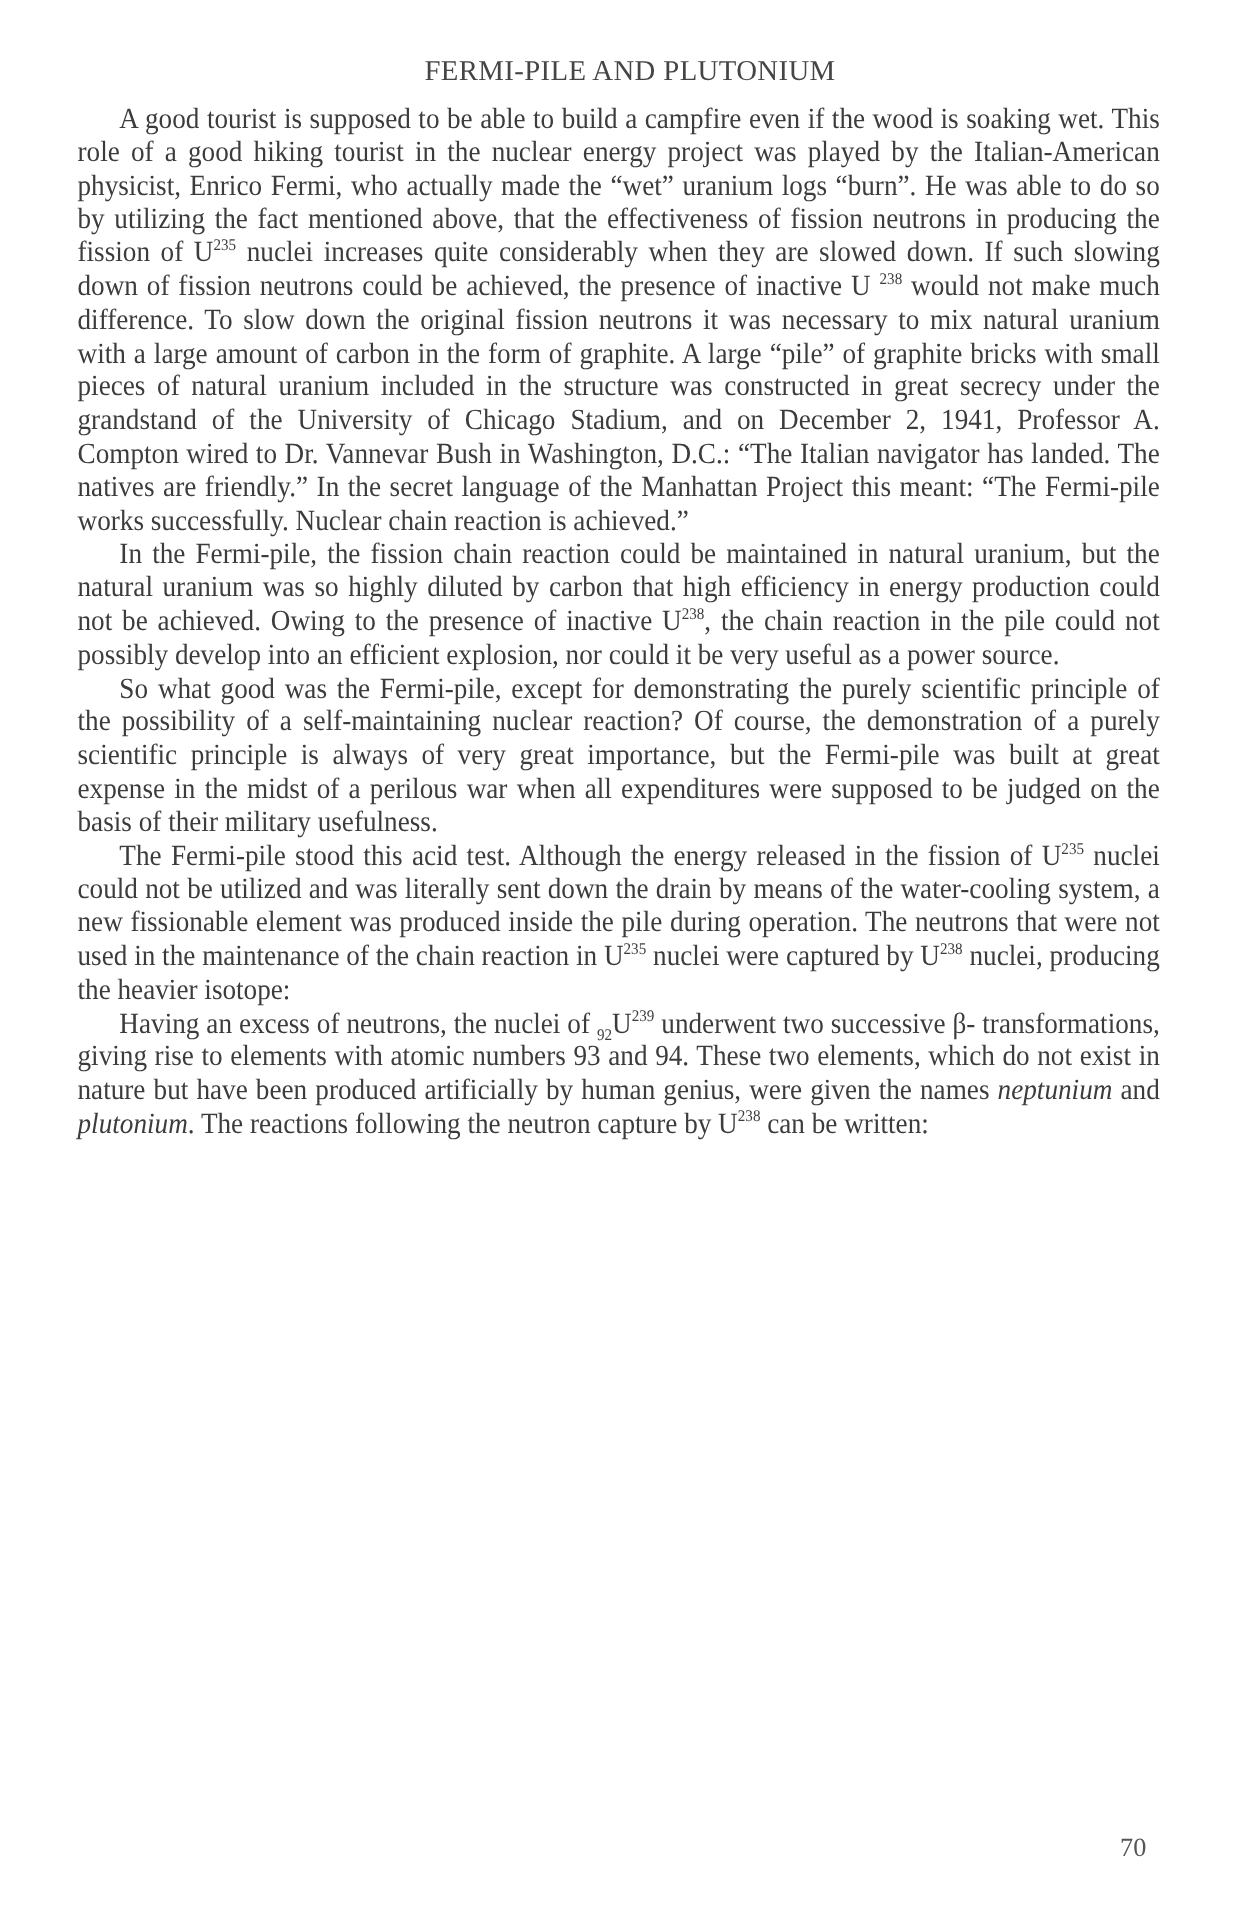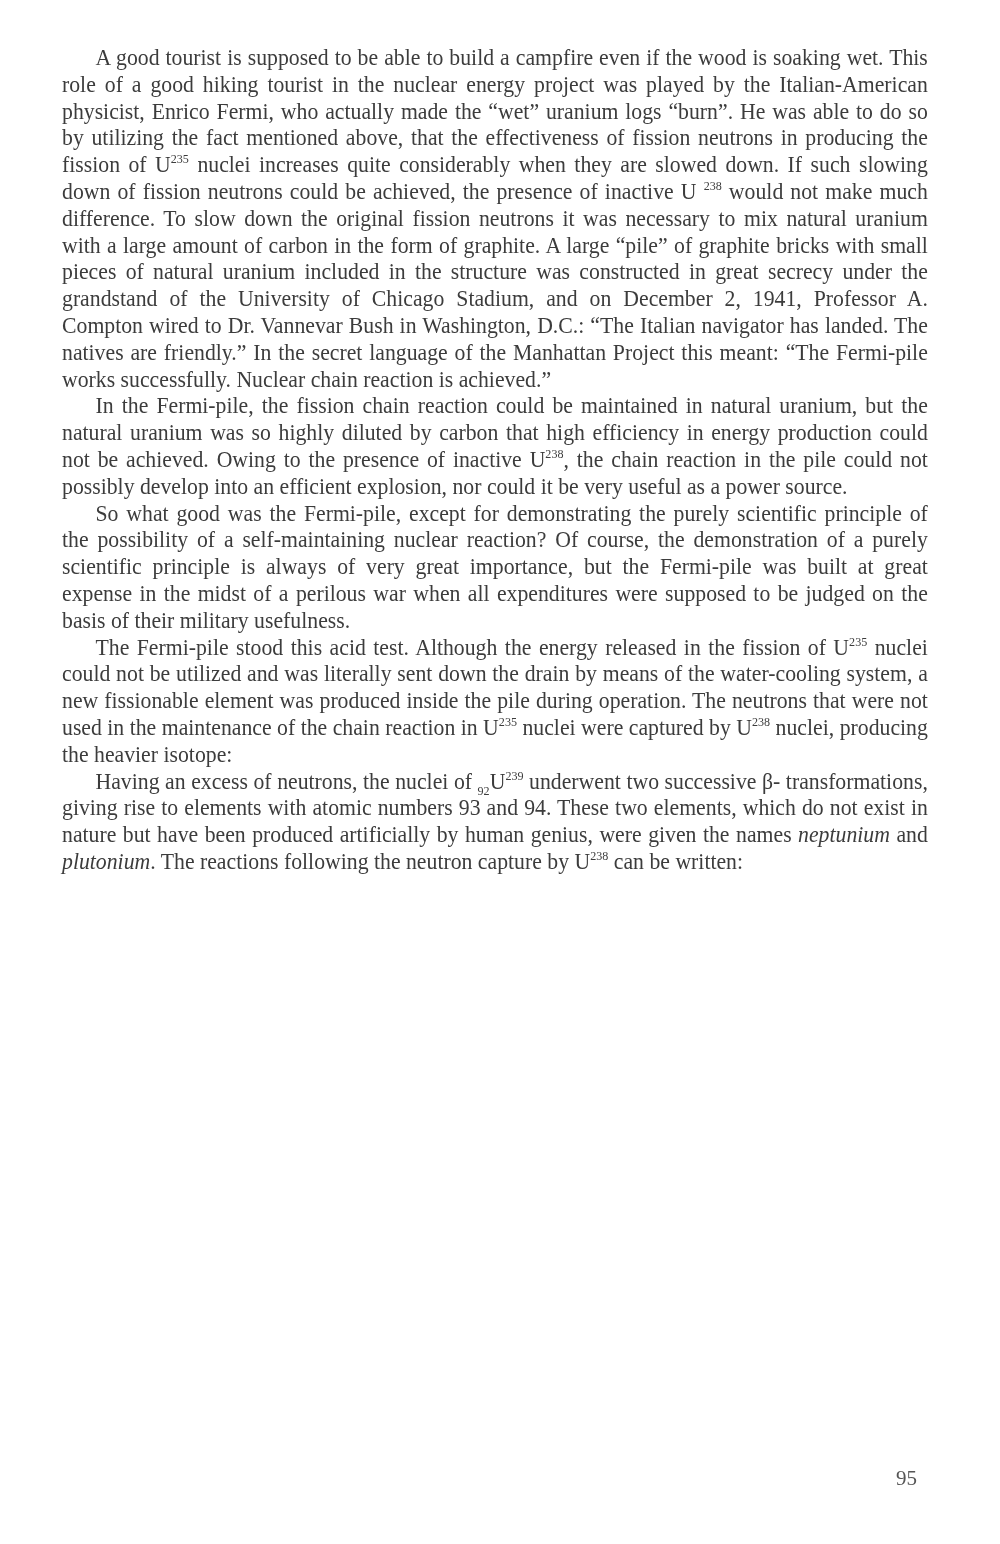--- a/index.html
+++ b/index.html
@@ -78,27 +78,28 @@
     left: 896px;
     top: 1466px;
     font-size: 21px;
     color: #555;
   }
 </style>
 </head>
 <body>
 
 <div class="page">
+  <h1 class="title">FERMI-PILE AND PLUTONIUM</h1>
 
   <div>
     <p class="para"><span>A good tourist is supposed to be able to build a campfire even if the wood is soaking wet. This role of a good hiking tourist in the nuclear energy project was played by the Italian-American physicist, Enrico Fermi, who actually made the “wet” uranium logs “burn”. He was able to do so by utilizing the fact mentioned above, that the effectiveness of fission neutrons in producing the fission of U</span><sup>235</sup><span> nuclei increases quite considerably when they are slowed down. If such slowing down of fission neutrons could be achieved, the presence of inactive U </span><sup>238</sup><span> would not make much difference. To slow down the original fission neutrons it was necessary to mix natural uranium with a large amount of carbon in the form of graphite. A large “pile” of graphite bricks with small pieces of natural uranium included in the structure was constructed in great secrecy under the grandstand of the University of Chicago Stadium, and on December 2, 1941, Professor A. Compton wired to Dr. Vannevar Bush in Washington, D.C.: “The Italian navigator has landed. The natives are friendly.” In the secret language of the Manhattan Project this meant: “The Fermi-pile works successfully. Nuclear chain reaction is achieved.”</span></p>
     <p class="para"><span>In the Fermi-pile, the fission chain reaction could be maintained in natural uranium, but the natural uranium was so highly diluted by carbon that high efficiency in energy production could not be achieved. Owing to the presence of inactive U</span><sup>238</sup><span>, the chain reaction in the pile could not possibly develop into an efficient explosion, nor could it be very useful as a power source.</span></p>
     <p class="para"><span>So what good was the Fermi-pile, except for demonstrating the purely scientific principle of the possibility of a self-maintaining nuclear reaction? Of course, the demonstration of a purely scientific principle is always of very great importance, but the Fermi-pile was built at great expense in the midst of a perilous war when all expenditures were supposed to be judged on the basis of their military usefulness.</span></p>
     <p class="para"><span>The Fermi-pile stood this acid test. Although the energy released in the fission of U</span><sup>235</sup><span> nuclei could not be utilized and was literally sent down the drain by means of the water-cooling system, a new fissionable element was produced inside the pile during operation. The neutrons that were not used in the maintenance of the chain reaction in U</span><sup>235</sup><span> nuclei were captured by U</span><sup>238</sup><span> nuclei, producing the heavier isotope:</span></p>
   </div>
 
 
   <div>
     <p class="para"><span>Having an excess of neutrons, the nuclei of </span><sub>92</sub><span>U</span><sup>239</sup><span> underwent two successive β- transformations, giving rise to elements with atomic numbers 93 and 94. These two elements, which do not exist in nature but have been produced artificially by human genius, were given the names </span><em>neptunium</em><span> and </span><em>plutonium</em><span>. The reactions following the neutron capture by U</span><sup>238</sup><span> can be written:</span></p>
   </div>
 </div>
 
-<div class="page-number">95</div>
+<div class="page-number">70</div>
 
 </body></html>

